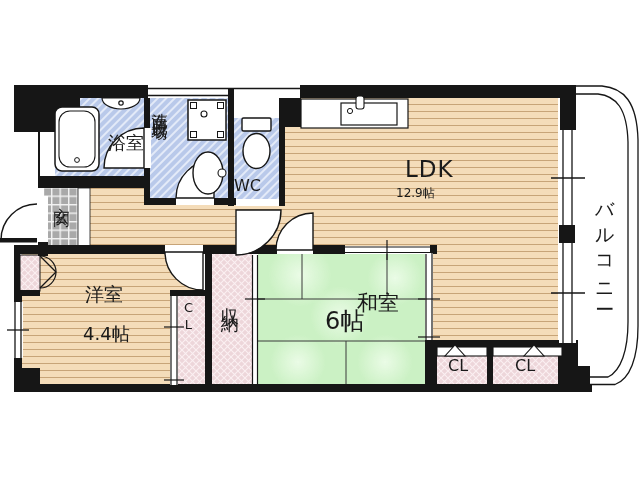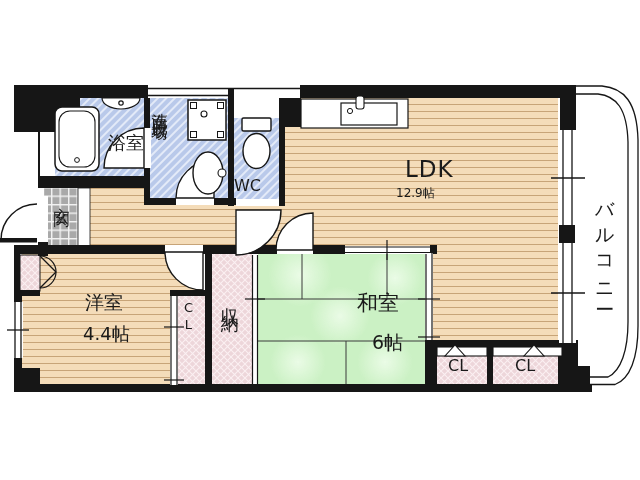--- a/index.html
+++ b/index.html
@@ -248,22 +248,22 @@
   </g>
 </svg>
 
   <div class="lbl" style="left:96px;top:133px;font-size:18px;padding-left:12px;">浴室</div>
   <div class="lbl vert" style="left:150px;top:100px;font-size:16px;letter-spacing:3px;">洗面脱衣場</div>
   <div class="lbl" style="left:234px;top:177px;font-size:16px;">WC</div>
   <div class="lbl" style="left:405px;top:156px;font-size:23px;letter-spacing:1px;text-align:center;">LDK</div>
   <div class="lbl" style="left:396px;top:187px;font-size:12px;">12.9帖</div>
   <div class="lbl vert" style="left:594px;top:188px;font-size:19px;letter-spacing:6px;">バルコニー</div>
   <div class="lbl vert" style="left:52px;top:194px;font-size:16px;letter-spacing:5px;">玄関</div>
-  <div class="lbl" style="left:85px;top:292px;font-size:19px;">洋室</div>
+  <div class="lbl" style="left:85px;top:284px;font-size:19px;">洋室</div>
   <div class="lbl" style="left:83px;top:324px;font-size:18px;">4.4帖</div>
   <div class="lbl vert" style="left:180px;top:300px;font-size:13px;letter-spacing:2px;">CL</div>
   <div class="lbl vert" style="left:219px;top:293px;font-size:18px;letter-spacing:8px;">収納</div>
   <div class="lbl" style="left:321px;top:291px;font-size:21px;margin-left:36px;">和室</div>
-  <div class="lbl" style="left:325px;top:332px;font-size:19px;margin-left:47px;">6帖</div>
+  <div class="lbl" style="left:325px;top:308px;font-size:24px;">6帖</div>
   <div class="lbl" style="left:448px;top:357px;font-size:16px;">CL</div>
   <div class="lbl" style="left:515px;top:357px;font-size:16px;">CL</div>
 
 </div>
 
 </body></html>

